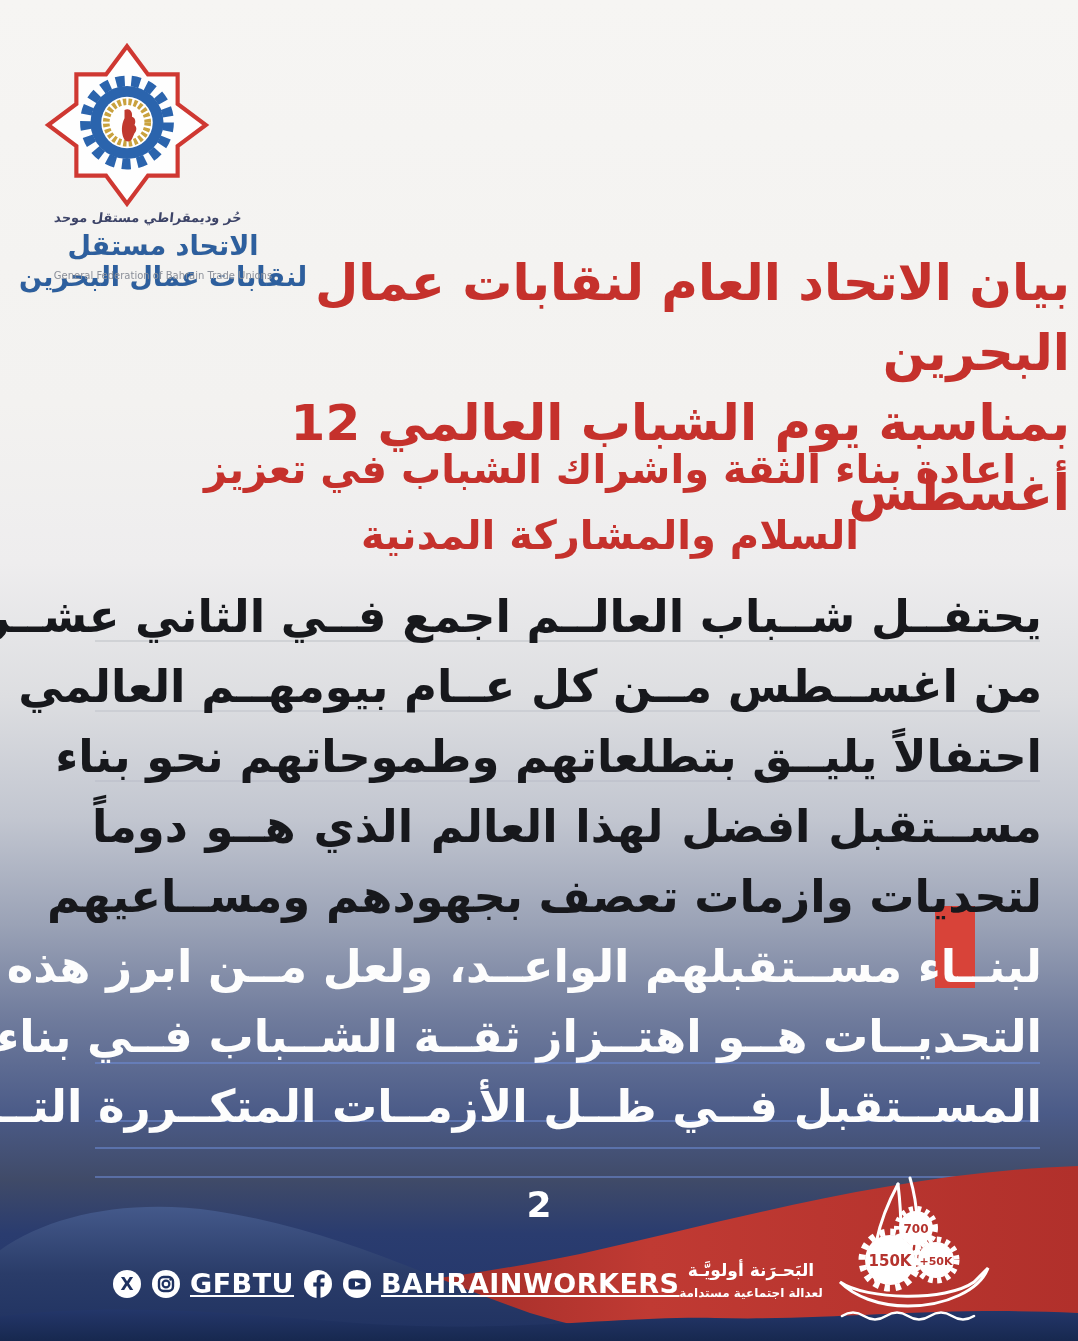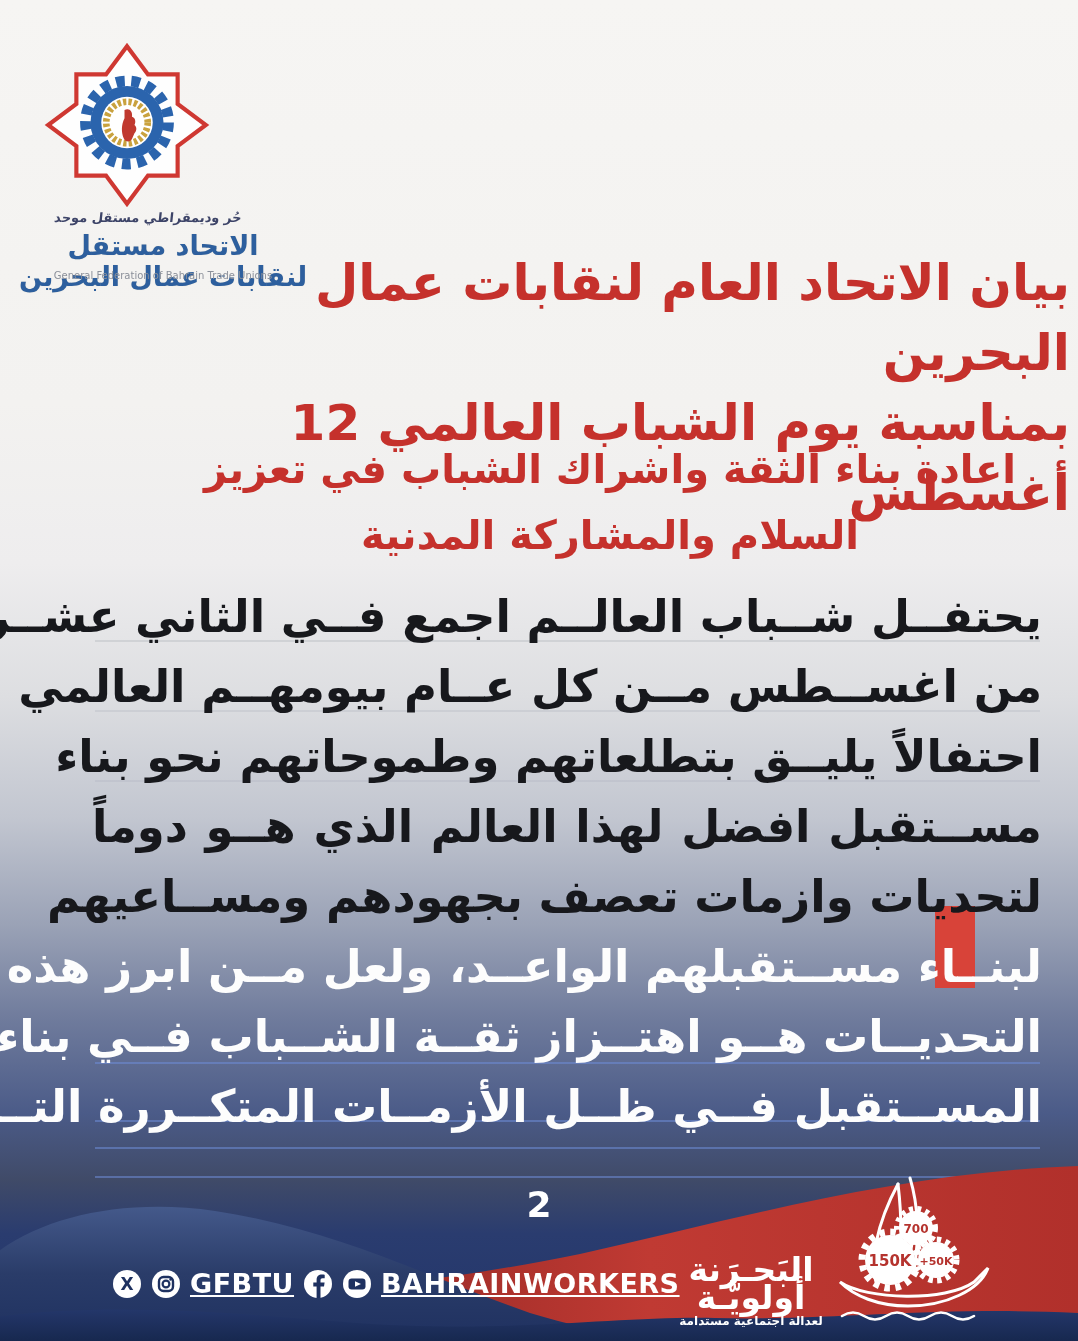--- a/index.html
+++ b/index.html
@@ -49,21 +49,21 @@
 
   .page-number{left:0;right:0;top:1184px;text-align:center;color:#ffffff;
     font-size:36px;font-weight:800;z-index:6;}
 
   
   .footer-social{left:112px;top:1268px;display:flex;align-items:center;gap:9px;z-index:7;}
   .handle{color:#ffffff;font-weight:800;font-size:27px;letter-spacing:0.5px;text-decoration:underline;}
   .sicon{display:block;}
 
   .campaign{left:636px;top:1256px;width:230px;text-align:center;color:#fff;z-index:7;direction:rtl;}
-  .campaign-title{font-size:33px;font-weight:800;line-height:28px;}
+  .campaign-title{font-size:17px;font-weight:800;line-height:28px;}
   .campaign-sub{font-size:12px;font-weight:700;margin-top:2px;}
 
   .boat{left:826px;top:1170px;z-index:6;}
   .gear-label{font-family:"DejaVu Sans",sans-serif;font-weight:800;fill:#b5332e;}
 </style>
 </head>
 <body>
 
 <div class="page">
 

